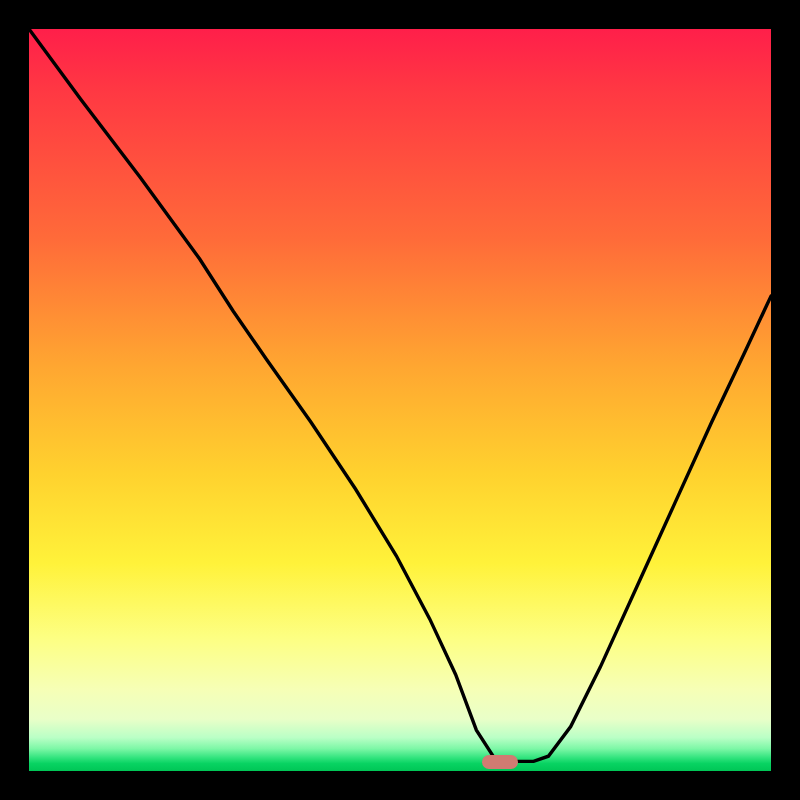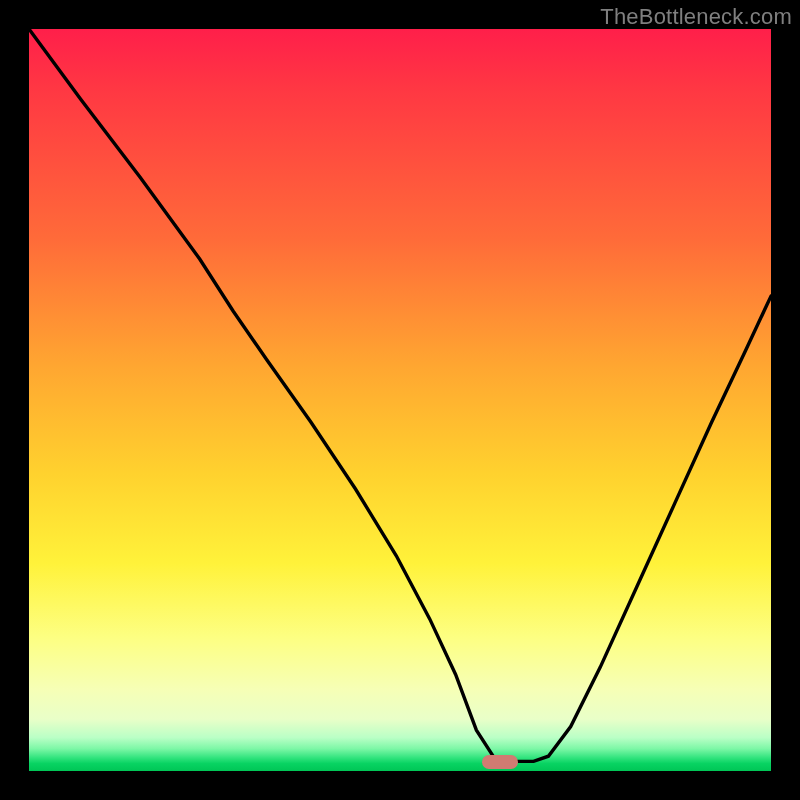--- a/index.html
+++ b/index.html
@@ -79,14 +79,13 @@
 
   <div class="plot-area">
 
     <svg class="curve" viewBox="0 0 742 742" preserveAspectRatio="none">
       <path fill="none" stroke="#000" stroke-width="3.4" stroke-linecap="round" d="M0.0 0.0 L51.9 70.5 L111.3 148.4 L170.7 230.0 L204.1 282.0 L237.4 330.2 L282.0 393.3 L326.5 460.0 L367.3 526.8 L400.7 589.9 L426.6 645.5 L447.4 701.2 L467.5 732.4 L504.6 732.4 L519.4 727.2 L541.7 697.5 L571.3 638.1 L608.4 556.5 L645.5 474.9 L682.6 393.3 L716.0 322.8 L742.0 267.1"></path>
     </svg>
 
     <div class="marker" style="left: 453.17px; top: 725.725px;"></div>
   </div>
 
-  <div class="watermark">TheBottleneck.com</div>
 </div>
 
 </body></html>

